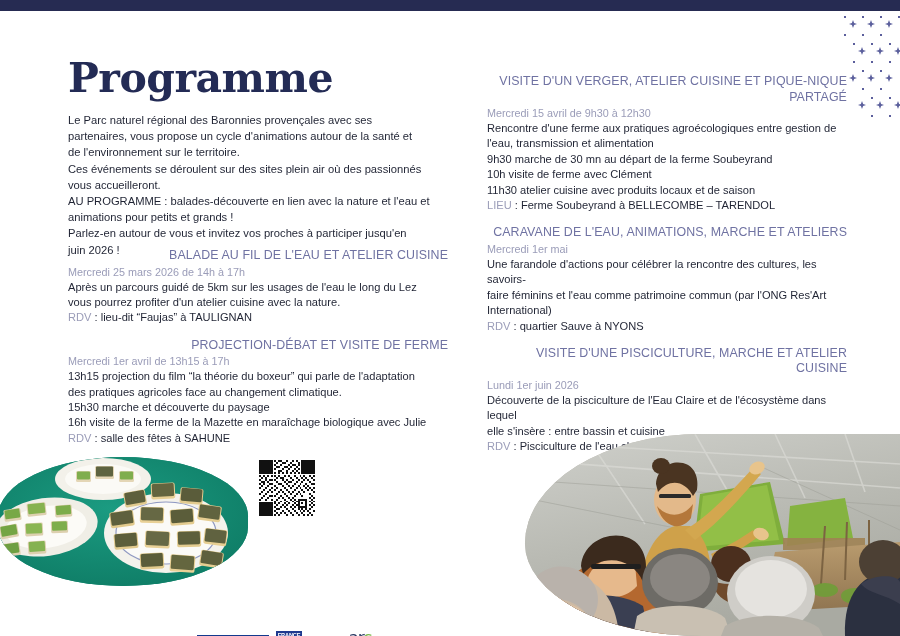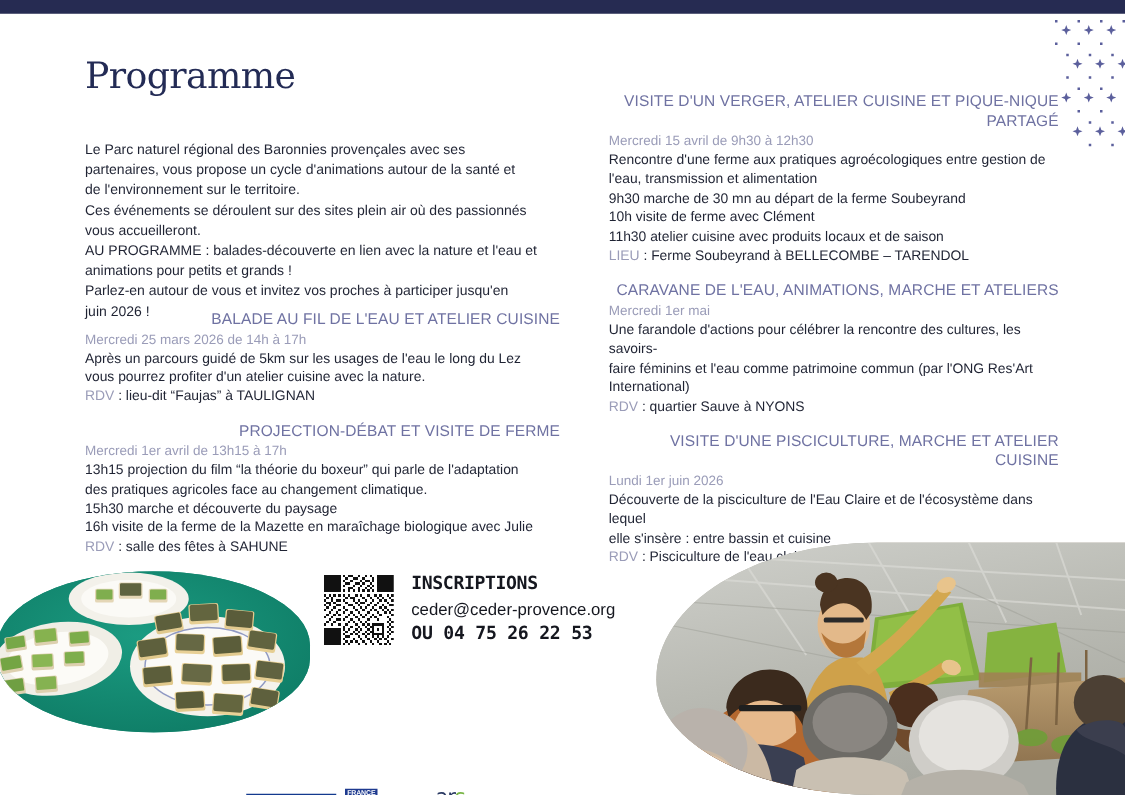--- a/index.html
+++ b/index.html
@@ -16,24 +16,24 @@
 
   
   .topbar{position:absolute;left:0;top:0;width:900px;height:11px;background:#262b52;}
 
   
   .pattern{position:absolute;left:838px;top:13px;width:62px;height:112px;}
   .pattern svg{display:block;}
 
   
   .title{
-    position:absolute;left:68px;top:46px;
+    position:absolute;left:68px;top:58px;
     font-family:"DejaVu Serif","Liberation Serif",serif;
-    font-weight:normal;
-    font-size:29px;
+    font-weight:bold;
+    font-size:41px;
     line-height:1;
     letter-spacing:-0.5px;
     color:#232b55;
   }
 
   
   .intro{
     position:absolute;left:68px;top:112px;width:372px;
     font-size:11.2px;line-height:16.2px;color:#1f2333;
   }
@@ -692,25 +692,20 @@
             <rect x="10" y="28" width="1" height="1"></rect>
           <rect x="14" y="28" width="1" height="1"></rect>
             <rect x="17" y="28" width="1" height="1"></rect>
           <rect x="20" y="28" width="1" height="1"></rect>
             <rect x="23" y="28" width="1" height="1"></rect>
           <rect x="25" y="28" width="1" height="1"></rect>
             <rect x="27" y="28" width="1" height="1"></rect>
         </g>
       </svg>
     </div>
-    <div class="inscr-text">
-      <div class="inscr-h">INSCRIPTIONS</div>
-      <div class="inscr-mail">ceder@ceder-provence.org</div>
-      <div class="inscr-tel">OU 04 75 26 22 53</div>
-    </div>
   </div>
 
   <div class="footer">
     <div class="footer-label">Avec le soutien de</div>
     <div class="logos">
 
       <div class="lg lg-region">
         <span class="circ">
           <svg width="11" height="11" viewBox="0 0 11 11" xmlns="http://www.w3.org/2000/svg">
             <path d="M5.5,1.5 L9.3,9 L1.7,9 Z" fill="#ffffff"></path>

